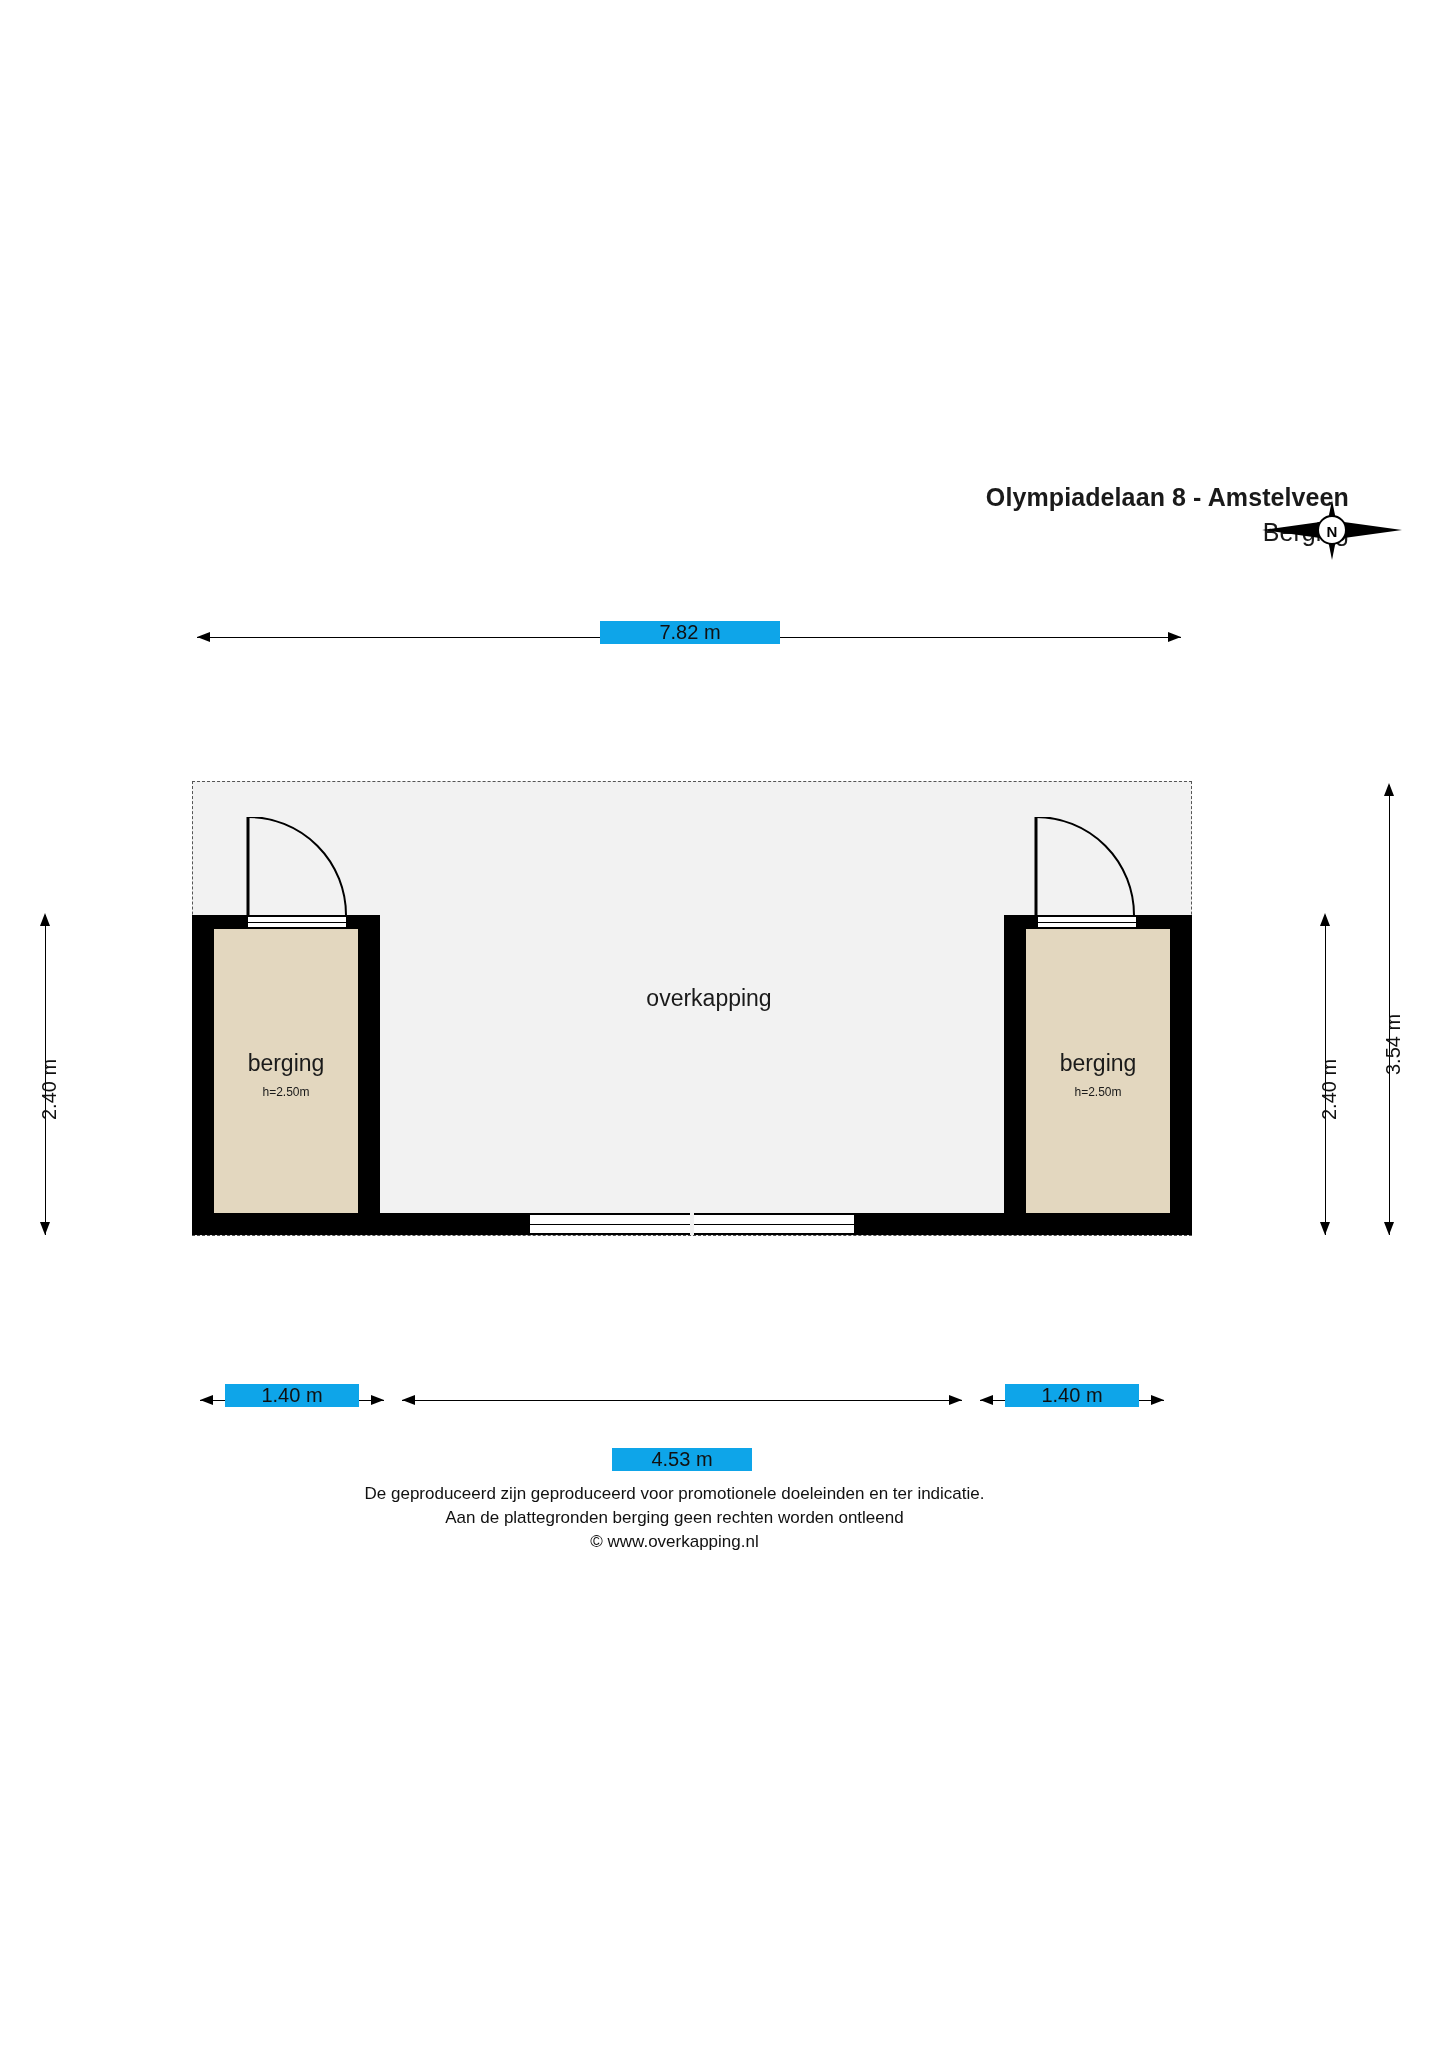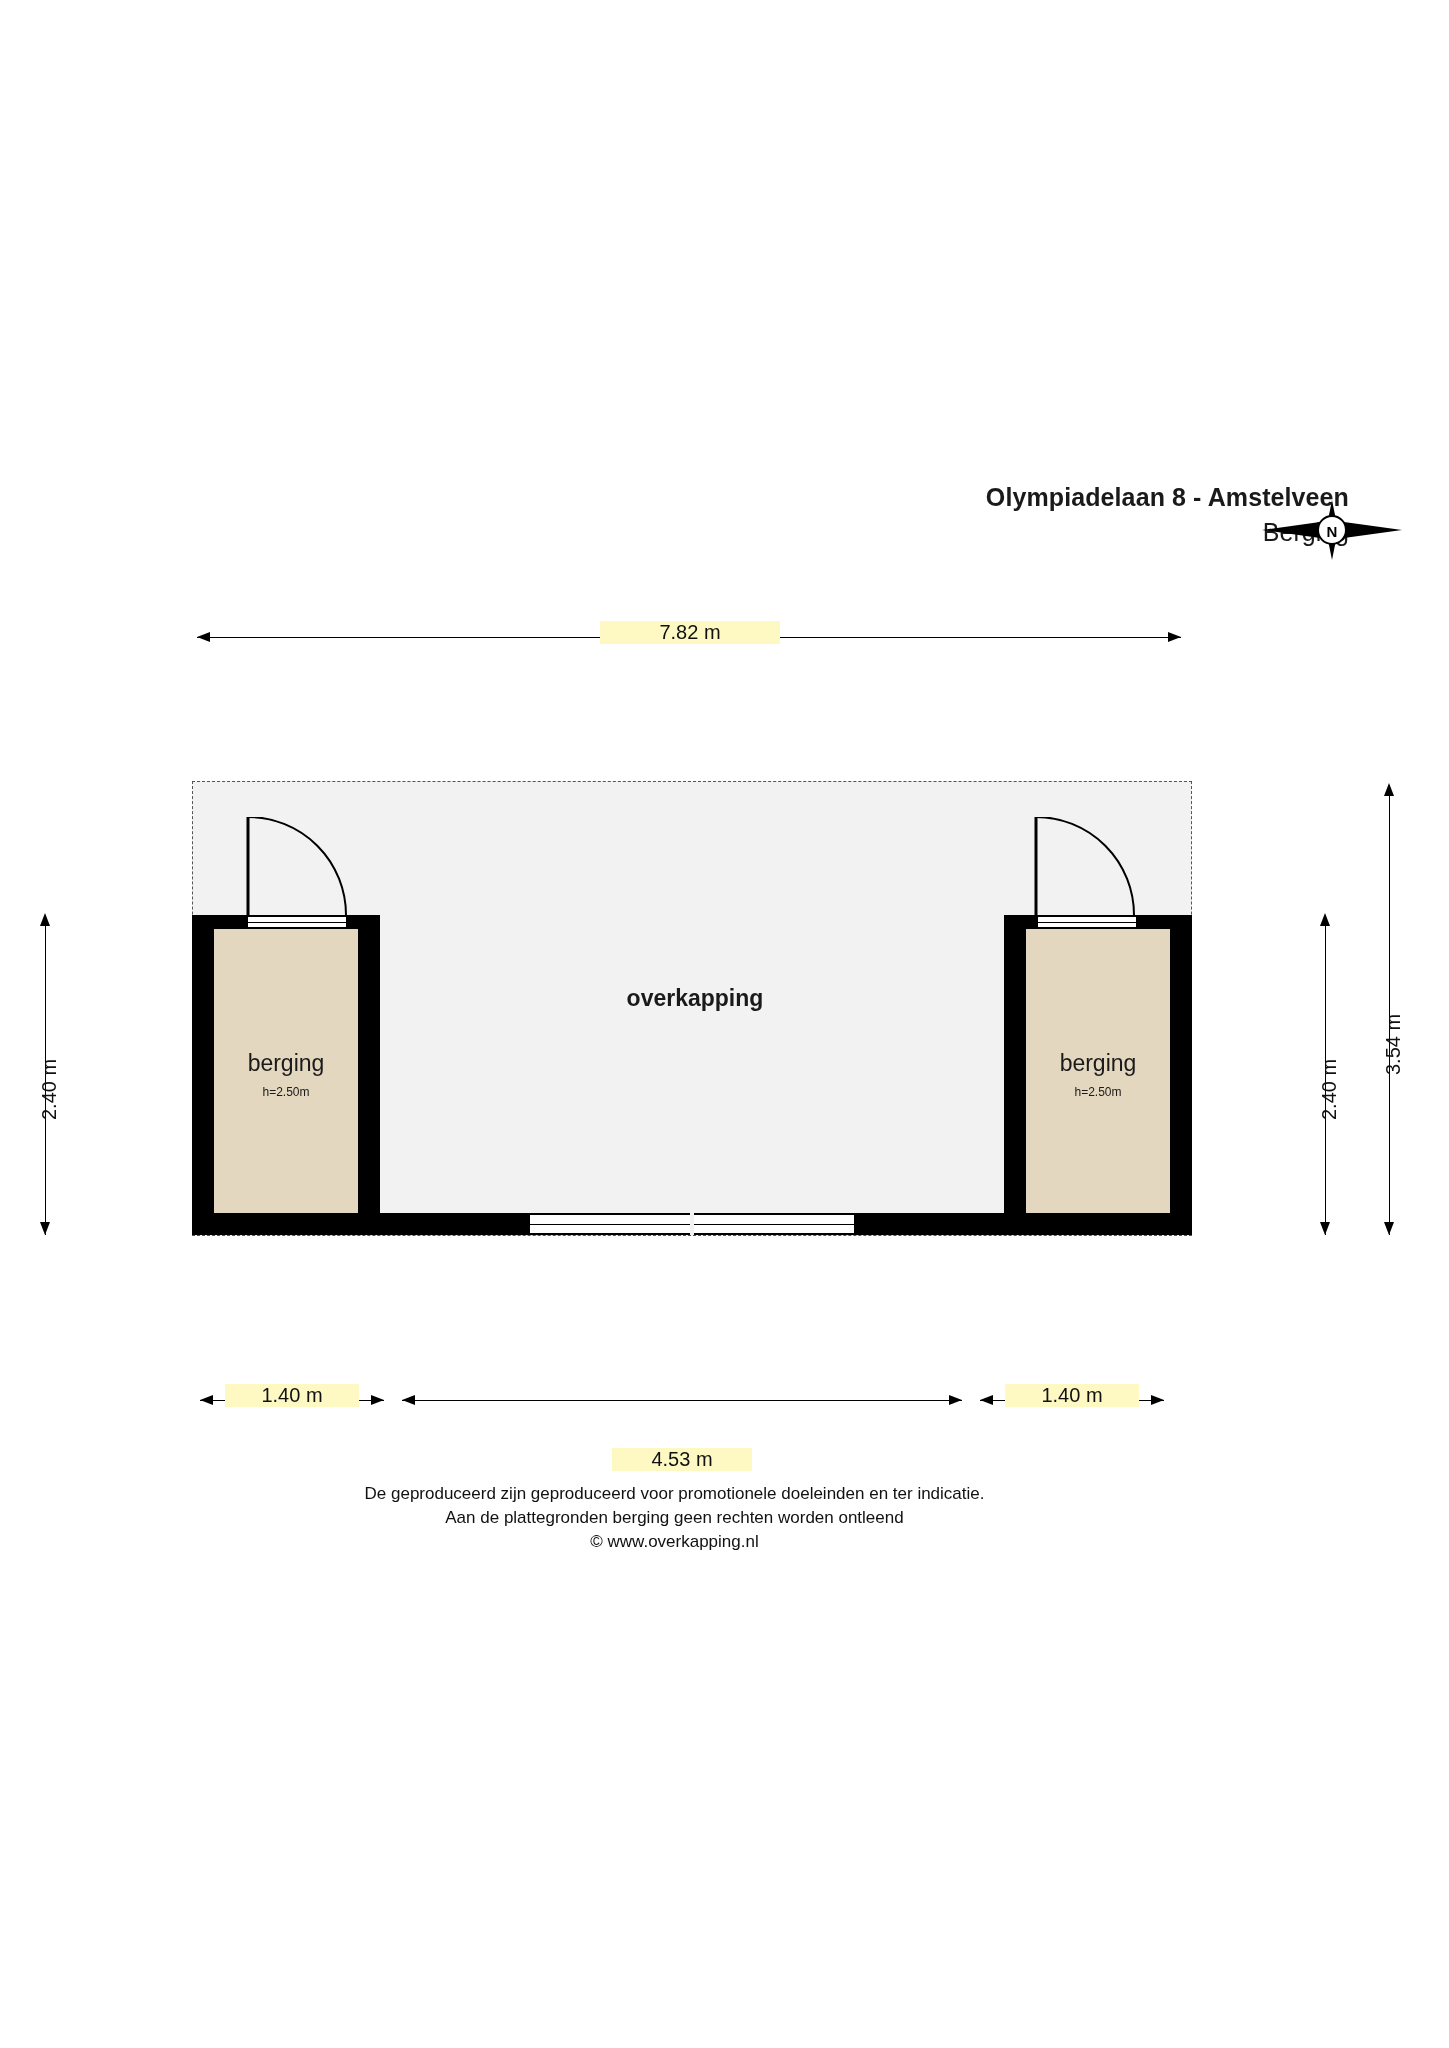--- a/index.html
+++ b/index.html
@@ -144,21 +144,21 @@
   }
   .dim-v {
     position: absolute;
     width: 1px;
     background: #000;
   }
   .dim-label {
     position: absolute;
     font-size: 20px;
     color: #111;
-    background: #fef9c3;
+    background: #0ea5e9;
     text-align: center;
     white-space: nowrap;
   }
   .dim-label-v {
     position: absolute;
     font-size: 20px;
     color: #111;
     transform: rotate(-90deg);
     transform-origin: left top;
     white-space: nowrap;
@@ -270,21 +270,21 @@
       </svg>
     </div>
     <div class="room-label" style="left:856px; top:290px; width:184px;">berging</div>
     <div class="room-sub" style="left:856px; top:325px; width:184px;">h=2.50m</div>
 
     <div class="wall" style="left:230px; top:453px; width:150px; height:22px;"></div>
     <div class="wall" style="left:704px; top:453px; width:150px; height:22px;"></div>
     <div class="opening" style="left:380px; top:453px; width:160px; height:22px;"></div>
     <div class="opening" style="left:544px; top:453px; width:160px; height:22px;"></div>
 
-    <div class="canopy-label" style="left:335px; top:225px; width:420px;font-weight:bold;">overkapping</div>
+    <div class="canopy-label" style="left:349px; top:225px; width:420px;">overkapping</div>
   </div>
 
   <div>
     <div class="dim-v" style="left:45px; top:915px; width:1px; height:320px;"></div>
     <div class="arrow arrow-up" style="left:40px; top:913px;"></div>
     <div class="arrow arrow-down" style="left:40px; top:1222px;"></div>
     <div class="dim-label-v" style="left:38px; top:1120px;">2.40 m</div>
   </div>
 
   <div>

